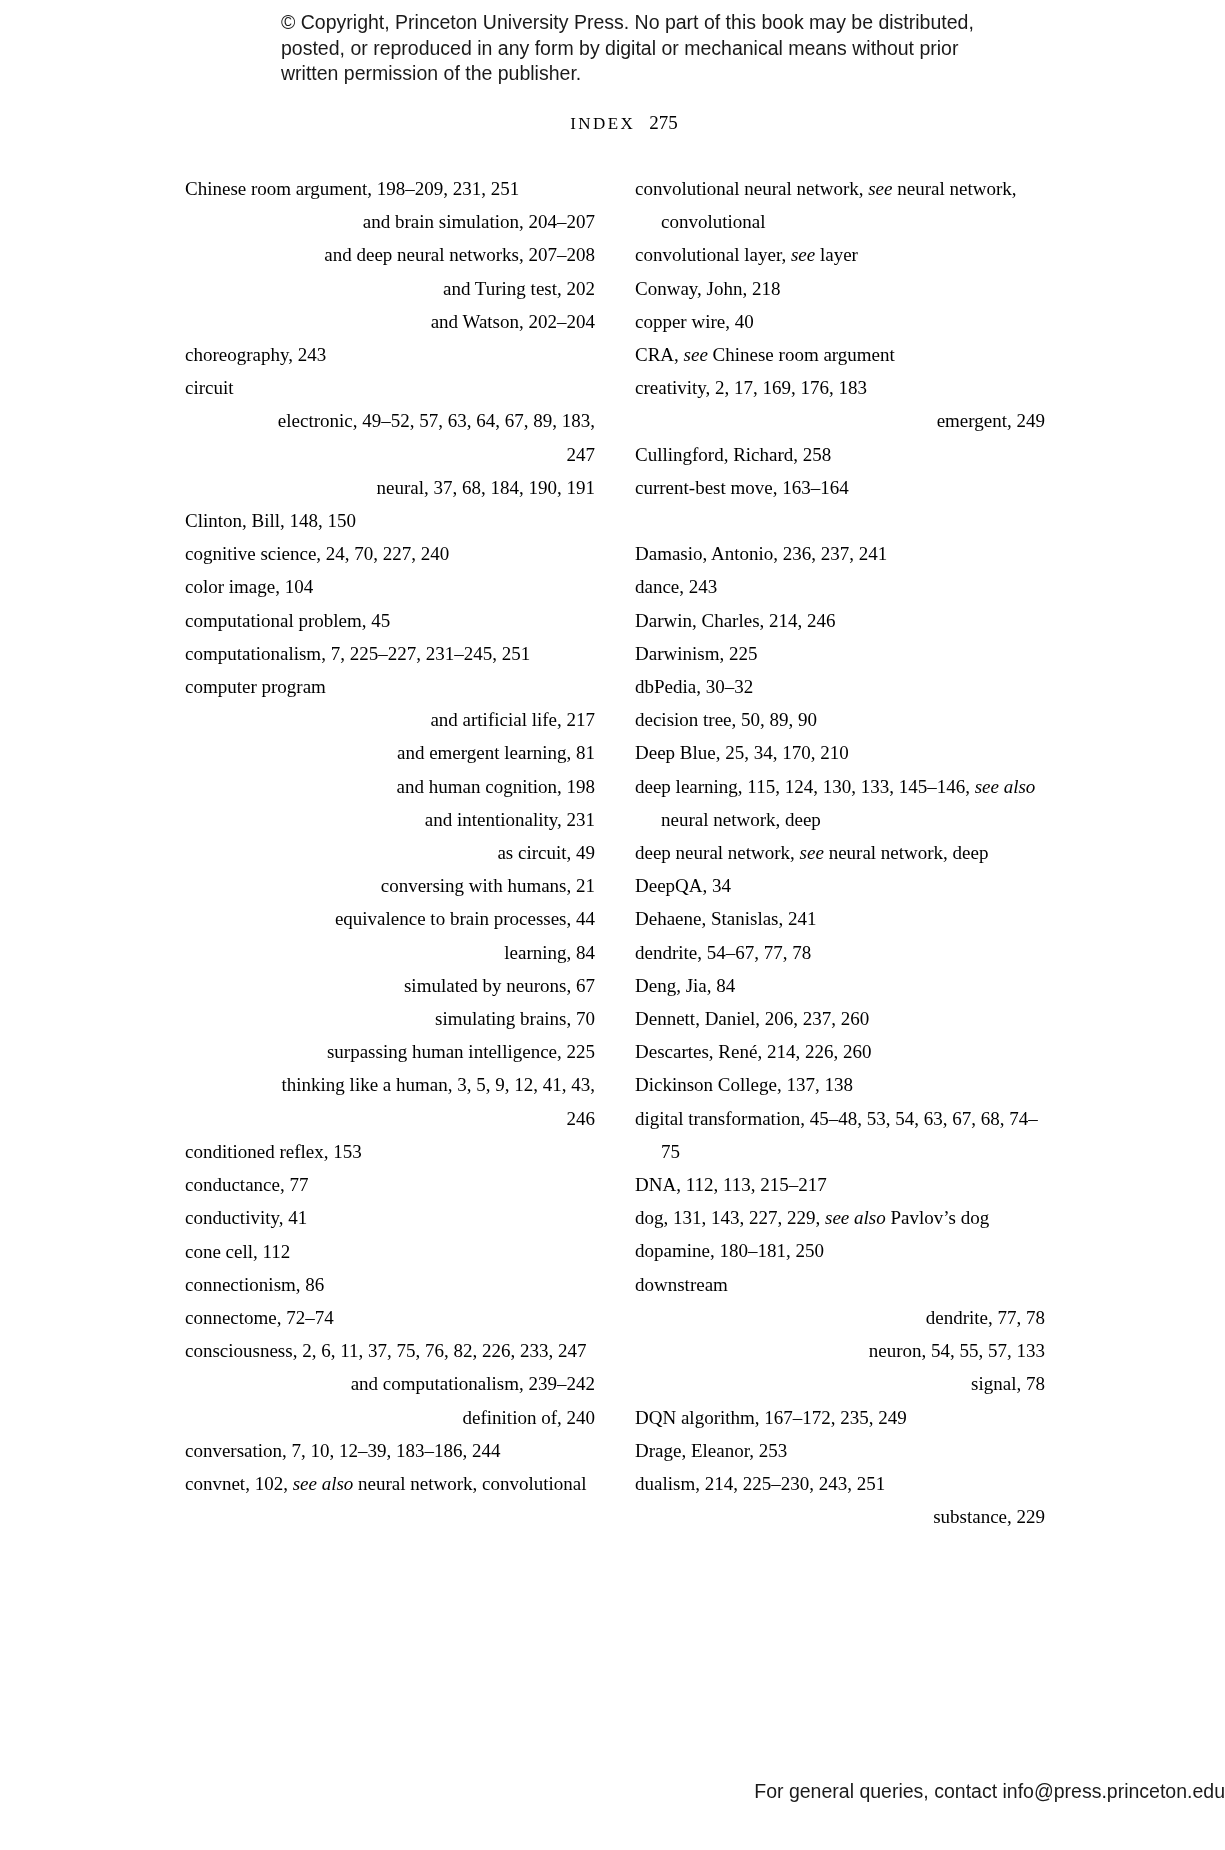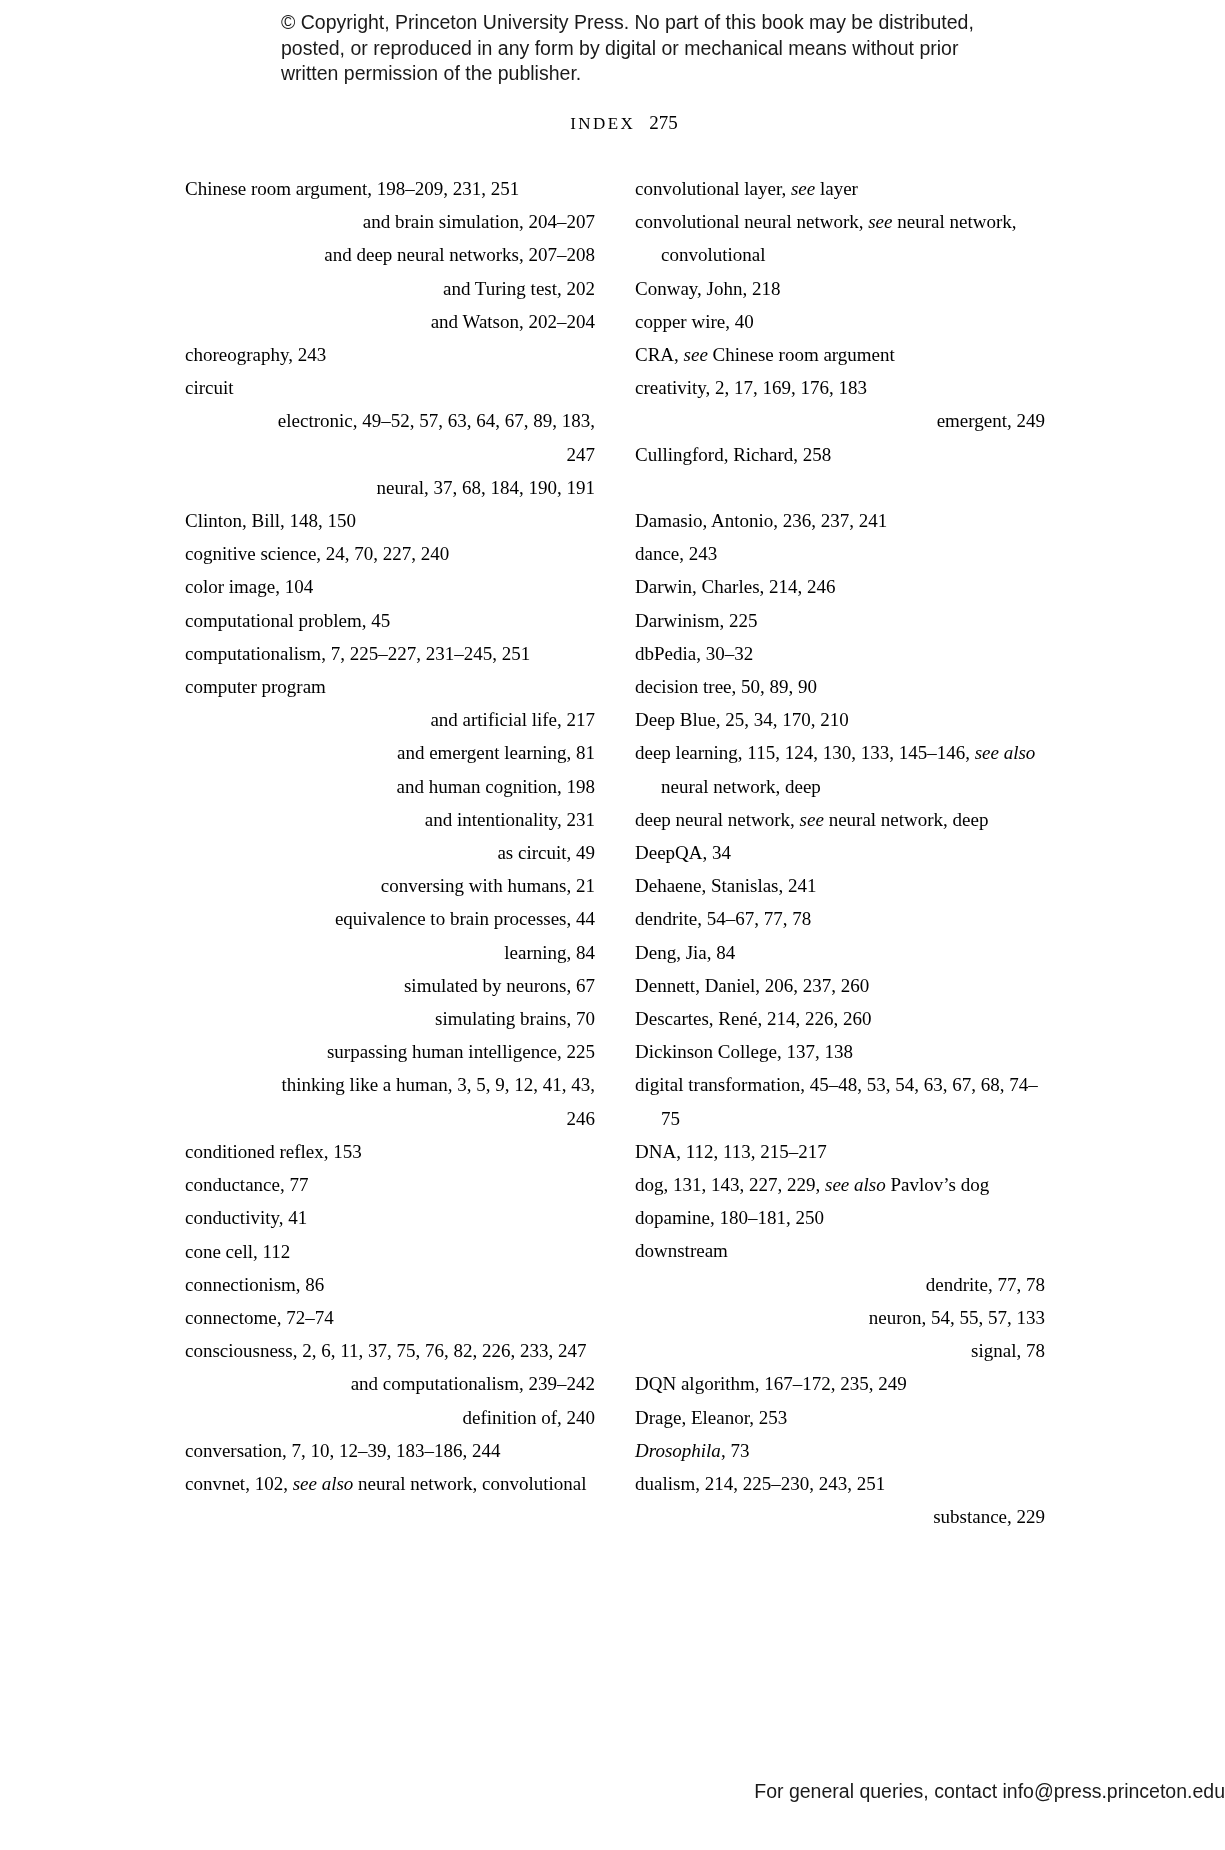--- a/index.html
+++ b/index.html
@@ -140,28 +140,29 @@
         <div class="entry lvl0">cone cell, 112</div>
         <div class="entry lvl0">connectionism, 86</div>
         <div class="entry lvl0">connectome, 72–74</div>
         <div class="entry lvl0">consciousness, 2, 6, 11, 37, 75, 76, 82, 226, 233, 247</div>
         <div class="entry lvl1">and computationalism, 239–242</div>
         <div class="entry lvl1">definition of, 240</div>
         <div class="entry lvl0">conversation, 7, 10, 12–39, 183–186, 244</div>
         <div class="entry lvl0">convnet, 102, <span class="it">see also</span> neural network, convolutional</div>
       </div>
     <div class="col col-right" id="col-right">
+        <div class="entry lvl0">convolutional neural network, <span class="it">see</span> neural network, convolutional</div>
         <div class="entry lvl0">convolutional layer, <span class="it">see</span> layer</div>
-        <div class="entry lvl0">convolutional neural network, <span class="it">see</span> neural network, convolutional</div>
         <div class="entry lvl0">Conway, John, 218</div>
         <div class="entry lvl0">copper wire, 40</div>
         <div class="entry lvl0">CRA, <span class="it">see</span> Chinese room argument</div>
         <div class="entry lvl0">creativity, 2, 17, 169, 176, 183</div>
         <div class="entry lvl1">emergent, 249</div>
         <div class="entry lvl0">Cullingford, Richard, 258</div>
+        <div class="entry lvl0">current-best move, 163–164</div>
         <div class="gap"></div>
         <div class="entry lvl0">Damasio, Antonio, 236, 237, 241</div>
         <div class="entry lvl0">dance, 243</div>
         <div class="entry lvl0">Darwin, Charles, 214, 246</div>
         <div class="entry lvl0">Darwinism, 225</div>
         <div class="entry lvl0">dbPedia, 30–32</div>
         <div class="entry lvl0">decision tree, 50, 89, 90</div>
         <div class="entry lvl0">Deep Blue, 25, 34, 170, 210</div>
         <div class="entry lvl0">deep learning, 115, 124, 130, 133, 145–146, <span class="it">see also</span> neural network, deep</div>
         <div class="entry lvl0">deep neural network, <span class="it">see</span> neural network, deep</div>
@@ -175,21 +176,20 @@
         <div class="entry lvl0">digital transformation, 45–48, 53, 54, 63, 67, 68, 74–75</div>
         <div class="entry lvl0">DNA, 112, 113, 215–217</div>
         <div class="entry lvl0">dog, 131, 143, 227, 229, <span class="it">see also</span> Pavlov’s dog</div>
         <div class="entry lvl0">dopamine, 180–181, 250</div>
         <div class="entry lvl0">downstream</div>
         <div class="entry lvl1">dendrite, 77, 78</div>
         <div class="entry lvl1">neuron, 54, 55, 57, 133</div>
         <div class="entry lvl1">signal, 78</div>
         <div class="entry lvl0">DQN algorithm, 167–172, 235, 249</div>
         <div class="entry lvl0">Drage, Eleanor, 253</div>
-        <div class="entry lvl0"><span class="it">Drosophila</span>, 73</div>
         <div class="entry lvl0">dualism, 214, 225–230, 243, 251</div>
         <div class="entry lvl1">substance, 229</div>
       </div>
   </div>
 
   <div class="footer">For general queries, contact info@press.princeton.edu</div>
 
 </div>
 
 </body></html>

